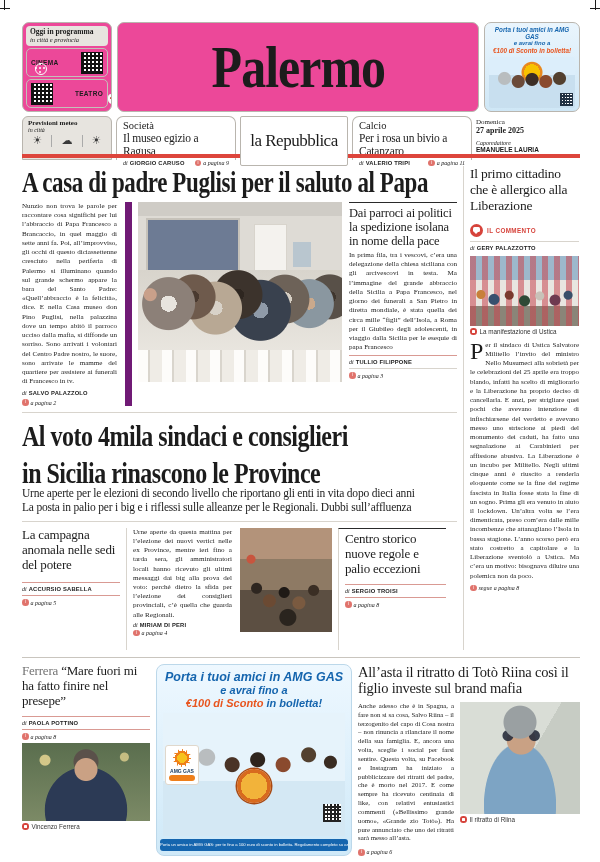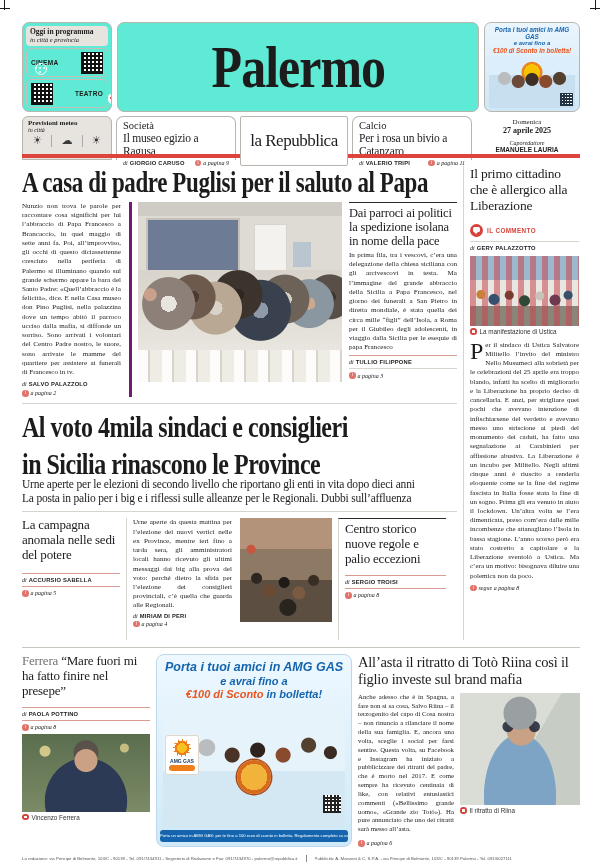--- a/index.html
+++ b/index.html
@@ -6,21 +6,21 @@
   html,body { background:#f2f2f2; }
   .page {
     position:relative; width:600px; height:862px; margin:0 auto;
     background:#ffffff; overflow:hidden;
     font-family:"Liberation Serif", serif; color:#1c1c1c;
   }
   .inner { position:absolute; left:22px; top:22px; width:558px; }
   .cropmark { position:absolute; background:#1c1c1c; }
   
   .header-row { display:flex; gap:5px; height:90px; }
-  .rbox { border:1px solid #b9b5ae; border-radius:7px; background:#5eead4; overflow:hidden; }
+  .rbox { border:1px solid #b9b5ae; border-radius:7px; background:#ec4899; overflow:hidden; }
   .program-box { width:90px; padding:3px; display:flex; flex-direction:column; gap:2px; }
   .program-head { background:#e7e4df; border-radius:4px; padding:2px 4px 3px; }
   .program-title { font-size:7.5px; font-weight:bold; line-height:1.1; }
   .program-sub { font-size:6.5px; font-style:italic; line-height:1.1; }
   .program-cell { flex:1; border:1px solid #c4c0b9; border-radius:5px; display:flex; align-items:center; justify-content:space-between; padding:2px 4px; }
   .qr { width:22px; height:22px; border:1px solid #111;
         background:
           repeating-linear-gradient(0deg,#111 0 2px,rgba(255,255,255,0) 2px 4px),
           repeating-linear-gradient(90deg,#111 0 2px,#fff 2px 4px); }
   .redcircle { width:18px; height:18px; border-radius:50%; background:#d6433b; position:relative; flex:none; }
@@ -62,33 +62,33 @@
   .sec-title { font-size:11.5px; line-height:1.15; letter-spacing:-.2px; }
   .sec-byrow { display:flex; align-items:center; justify-content:space-between; margin-top:auto; padding-top:1px; }
   .byline { display:flex; align-items:baseline; gap:2px; }
   .by-di { font-style:italic; font-size:6px; }
   .by-name { font-family:"Liberation Sans",sans-serif; font-weight:bold; font-size:5.8px; letter-spacing:.2px; }
   .pageref { display:flex; align-items:center; gap:2px; cursor:pointer; }
   .pr-icon { width:6.5px; height:6.5px; border-radius:50%; background:#e0736c; color:#fff; font-size:4.5px; line-height:6.5px; text-align:center; font-family:"Liberation Sans",sans-serif; flex:none; }
   .pr-txt { font-style:italic; font-size:6px; white-space:nowrap; }
   .logo-cell { width:108px; margin-left:4px; border:1px solid #b9b5ae; background:#fff; border-radius:2px; display:flex; align-items:center; justify-content:center; position:relative; z-index:3; height:50px; }
   .logo-txt { font-size:17px; font-weight:normal; letter-spacing:-.5px; }
-  .date-cell { width:104px; margin-left:4px; text-align:center; padding:2px 2px 0 0; }
+  .date-cell { width:104px; margin-left:4px; text-align:left; padding:2px 2px 0 0; }
   .date-day { font-size:7px; line-height:1.2; }
   .date-date { font-size:8px; font-weight:bold; line-height:1.2; }
   .date-role { font-size:6px; font-style:italic; margin-top:4px; }
   .date-name { font-family:"Liberation Sans",sans-serif; font-weight:bold; font-size:6.5px; }
   .red-bar { height:4px; background:#dd453c; margin-top:-6px; position:relative; z-index:1; }
   
   .main { display:flex; margin-top:8px; }
   .main-left { width:435px; }
   .right-rail { width:116px; margin-left:6px; border-left:1px solid #d8d4cd; padding-left:6px; }
   .lead-headline { font-size:23px; white-space:nowrap; letter-spacing:-.4px; transform:scale(1,1.28); transform-origin:left top; height:34px; line-height:26px; cursor:pointer; }
   .lead-row { display:flex; margin-top:2px; }
-  .lead-left { width:110px; border-right:3px solid #701a75; padding-right:8px; }
+  .lead-left { width:110px; border-right:7px solid #701a75; padding-right:8px; }
   .news-body { font-size:7.1px; line-height:1.3; text-align:justify; hyphens:auto; }
   .lead-photo { width:204px; margin-left:6px; height:180px; position:relative; overflow:hidden; background:linear-gradient(#cfccc6 0 8%, #dedbd5 8% 55%, #e7e3dc 55% 100%); }
   .lp-screen { position:absolute; left:5%; top:10%; width:44%; height:36%;
      background: radial-gradient(circle at 20% 40%, #c05a6a 0 4px, transparent 5px),
                  radial-gradient(circle at 55% 55%, #d8d0e8 0 5px, transparent 6px),
                  radial-gradient(circle at 75% 35%, #7fa3c8 0 6px, transparent 7px),
                  linear-gradient(100deg,#5d6d87,#8795ab 60%,#6c7а94);
      background-color:#6d7b94; box-shadow:0 0 0 2px #c6c2ba; }
   .lp-door { position:absolute; left:57%; top:12%; width:16%; height:52%; background:#f4f2ee; box-shadow:inset 0 0 0 1px #d8d4cc; }
   .lp-pic { position:absolute; left:76%; top:22%; width:9%; height:14%; background:#b9c6cf; }

